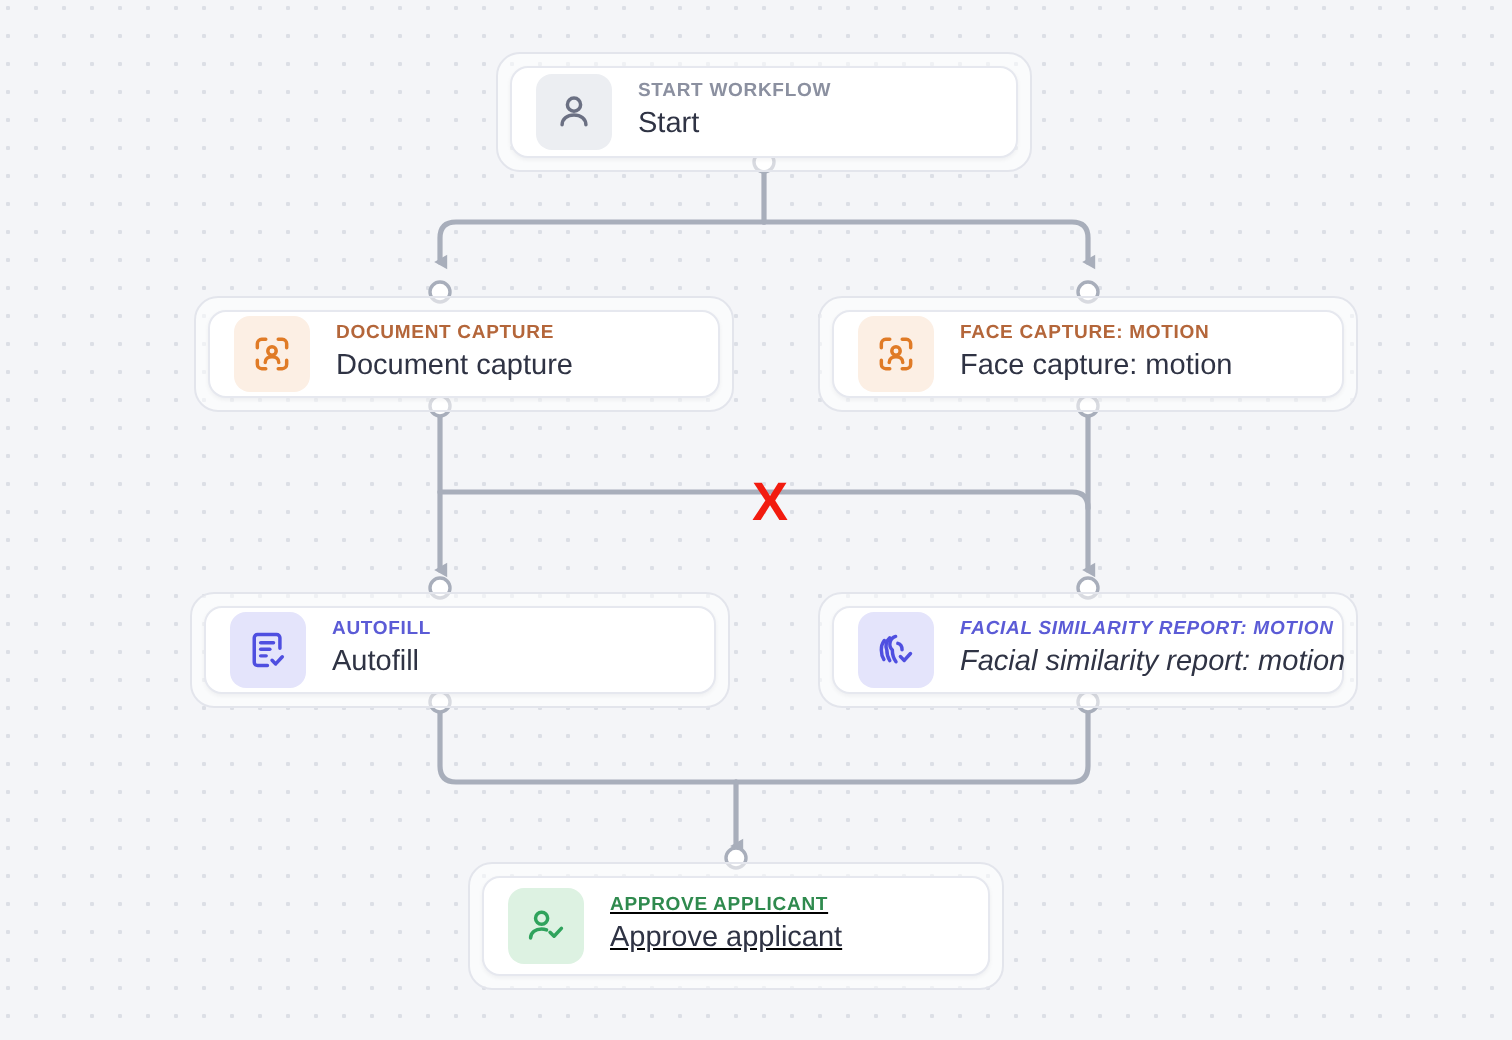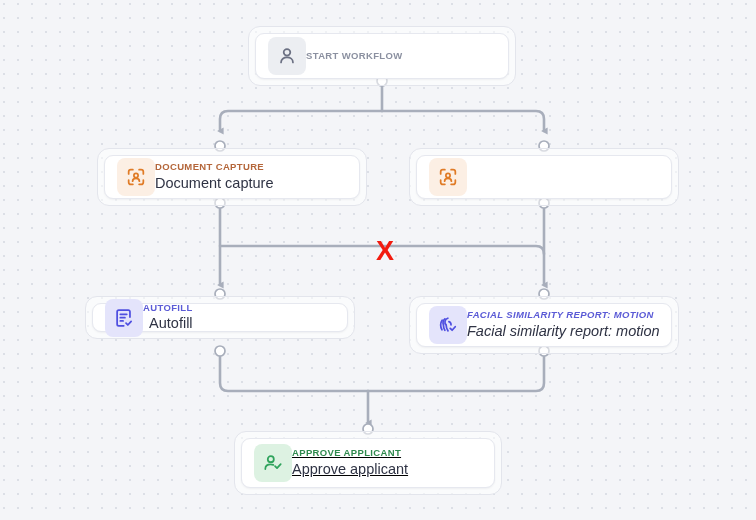--- a/index.html
+++ b/index.html
@@ -49,20 +49,21 @@
     box-sizing: border-box;
     width: 100%;
     height: 100%;
     background: #ffffff;
     border: 1px solid #e6e8ef;
     border-radius: 9px;
     box-shadow: 0 1px 2px rgba(23,28,48,0.05);
     display: flex;
     align-items: center;
     padding: 0 12px;
+    gap: 13px;
   }
   .icon-tile {
     flex: 0 0 auto;
     width: 38px;
     height: 38px;
     border-radius: 8px;
     display: flex;
     align-items: center;
     justify-content: center;
   }
@@ -156,20 +157,21 @@
   <div class="node-wrap" style="left:248px; top:26px; width:268px; height:60px;">
     <div class="node">
       <div class="icon-tile tile-grey">
         <svg width="22" height="22" viewBox="0 0 24 24" fill="none" stroke="#6b7083" stroke-width="1.9" stroke-linecap="round" stroke-linejoin="round">
           <circle cx="12" cy="8" r="3.6"></circle>
           <path d="M5.5 19c0-3.4 2.9-5.4 6.5-5.4s6.5 2 6.5 5.4"></path>
         </svg>
       </div>
       <div class="node-text">
         <div class="eyebrow grey">START WORKFLOW</div>
+        <div class="title">Start</div>
       </div>
     </div>
   </div>
 
   <div class="node-wrap" style="left:85px; top:148px; width:270px; height:58px;margin-left:12px;">
     <div class="node">
       <div class="icon-tile tile-orange">
         <svg width="22" height="22" viewBox="0 0 24 24" fill="none" stroke="#e07b26" stroke-width="1.9" stroke-linecap="round" stroke-linejoin="round">
           <path d="M4 8.6V6.4A2.4 2.4 0 0 1 6.4 4h2.2"></path>
           <path d="M20 8.6V6.4A2.4 2.4 0 0 0 17.6 4h-2.2"></path>
@@ -191,24 +193,28 @@
       <div class="icon-tile tile-orange">
         <svg width="22" height="22" viewBox="0 0 24 24" fill="none" stroke="#e07b26" stroke-width="1.9" stroke-linecap="round" stroke-linejoin="round">
           <path d="M4 8.6V6.4A2.4 2.4 0 0 1 6.4 4h2.2"></path>
           <path d="M20 8.6V6.4A2.4 2.4 0 0 0 17.6 4h-2.2"></path>
           <path d="M4 15.4v2.2A2.4 2.4 0 0 0 6.4 20h2.2"></path>
           <path d="M20 15.4v2.2A2.4 2.4 0 0 1 17.6 20h-2.2"></path>
           <circle cx="12" cy="10.4" r="2.3"></circle>
           <path d="M8.3 16.6c0-2 1.7-3.1 3.7-3.1s3.7 1.1 3.7 3.1"></path>
         </svg>
       </div>
-    </div>
-  </div>
-
-  <div class="node-wrap" style="left:85px; top:296px; width:270px; height:43px;text-align:right;">
+      <div class="node-text">
+        <div class="eyebrow orange">FACE CAPTURE: MOTION</div>
+        <div class="title">Face capture: motion</div>
+      </div>
+    </div>
+  </div>
+
+  <div class="node-wrap" style="left:95px; top:296px; width:270px; height:58px;">
     <div class="node">
       <div class="icon-tile tile-purple">
         <svg width="22" height="22" viewBox="0 0 24 24" fill="none" stroke="#4f4fe0" stroke-width="1.9" stroke-linecap="round" stroke-linejoin="round">
           <path d="M18.5 11V5.3A1.8 1.8 0 0 0 16.7 3.5H6.3A1.8 1.8 0 0 0 4.5 5.3v13.4a1.8 1.8 0 0 0 1.8 1.8h5.4"></path>
           <path d="M8 8h7"></path>
           <path d="M8 11.6h5"></path>
           <path d="M8 15.2h3"></path>
           <path d="M14.2 17.6l2 2 3.6-3.9"></path>
         </svg>
       </div>

